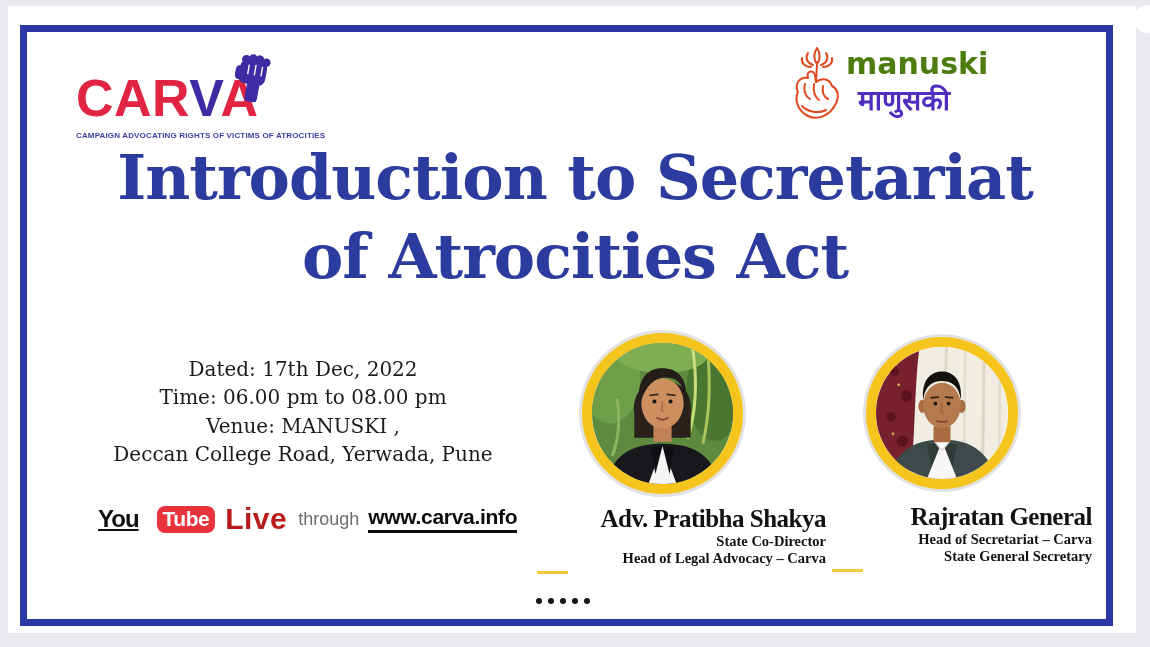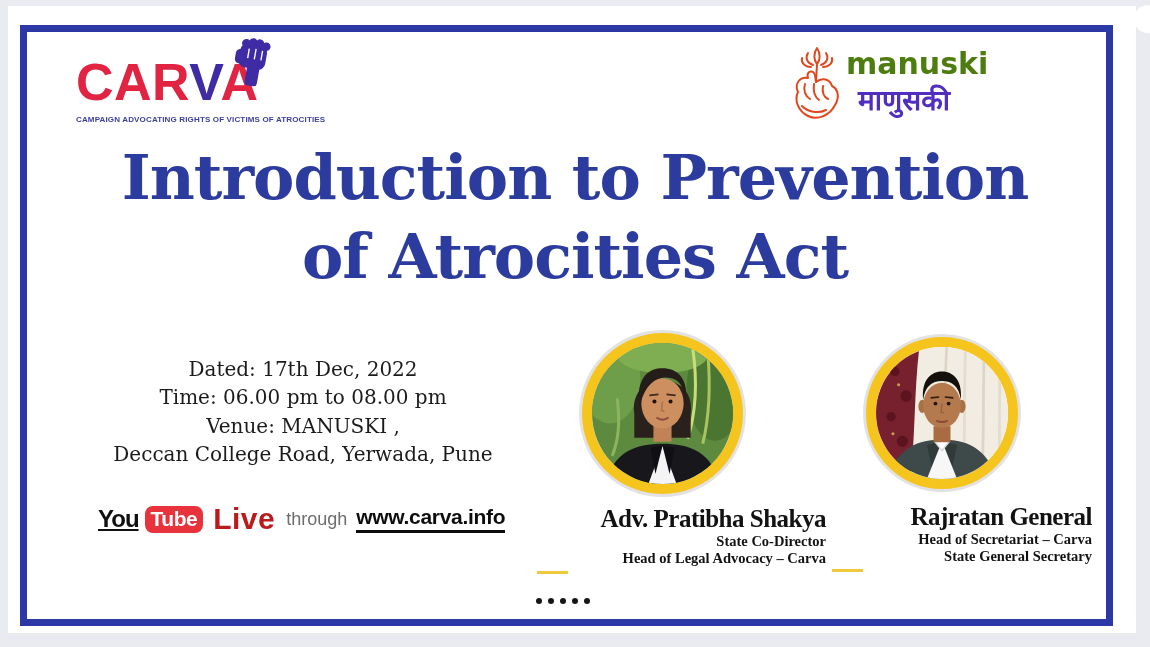--- a/index.html
+++ b/index.html
@@ -3,21 +3,21 @@
 <meta charset="utf-8">
 <style>
   * { margin:0; padding:0; box-sizing:border-box; }
   body { font-family:"Liberation Sans", sans-serif; }
   .page { position:relative; width:1150px; height:647px; background:#e9ebf0; overflow:hidden; }
   .card { position:absolute; left:8px; top:6px; width:1128px; height:627px; background:#ffffff; }
   .frame { position:absolute; left:20px; top:25px; width:1093px; height:601px; border:7px solid #2b38a6; }
 
   
   .carva { position:absolute; left:76px; top:56px; width:250px; }
-  .carva-word { position:relative; font-size:52px; font-weight:800; line-height:1; letter-spacing:0.5px; color:#e02442; font-family:"Liberation Sans",sans-serif; }
+  .carva-word { position:relative; font-size:52px; font-weight:800; line-height:1; letter-spacing:0.5px; color:#e02442; font-family:"Liberation Sans",sans-serif;margin-top:16px; }
   .carva-word .v { color:#3f2ba3; }
   .carva-fist { position:absolute; left:157px; top:-20px; width:40px; height:50px; transform:rotate(10deg); }
   .carva-tagline { margin-top:7px; font-size:8px; font-weight:700; letter-spacing:0.15px; color:#3c3f9f; white-space:nowrap; }
 
   
   .manuski { position:absolute; left:788px; top:40px; width:215px; height:92px; }
   .manuski-hand { position:absolute; left:0; top:4px; }
   .manuski-latin { position:absolute; left:58px; top:6px; font-size:30px; font-weight:700; color:#4d7c0f; font-family:"DejaVu Sans",sans-serif; }
   .manuski-dev { position:absolute; left:70px; top:40px; font-size:28px; font-weight:700; color:#4f2ec0; font-family:"DejaVu Sans",sans-serif; }
 
@@ -26,21 +26,21 @@
            font-family:"DejaVu Serif",serif; font-weight:700; font-size:62px; line-height:1.28;
            color:#2c3b9e; letter-spacing:-1px; }
 
   
   .details { position:absolute; left:88px; top:355px; width:430px; text-align:center;
              font-family:"DejaVu Serif",serif; font-size:20px; line-height:1.42; color:#1b1b1b; }
 
   
   .yt-row { position:absolute; left:98px; top:500px; display:flex; align-items:center; height:38px; }
   .yt-you { font-size:24px; font-weight:800; letter-spacing:-1px; color:#101010;text-decoration:underline; }
-  .yt-tube { margin-left:6px; background:#e8323c; color:#fff; font-size:21px; font-weight:800;
+  .yt-tube { margin-left:18px; background:#e8323c; color:#fff; font-size:21px; font-weight:800;
              padding:2px 6px 4px; border-radius:8px; letter-spacing:-0.5px; line-height:1; }
   .yt-live { margin-left:10px; font-size:30px; font-weight:700; color:#b91c1c; letter-spacing:0.5px; }
   .yt-through { margin-left:11px; font-size:18px; color:#6d6d6d; }
   .yt-url { margin-left:9px; font-size:21px; font-weight:700; color:#0d0d0d;
             border-bottom:3px solid #0d0d0d; padding-bottom:1px; letter-spacing:-0.3px; }
 
   
   .photo { position:absolute; border-radius:50%; overflow:hidden; border:10px solid #f5c51d;
            box-shadow:0 0 0 3px #e2e2e2; background:#fff; }
   .photo.p-left  { left:582px; top:333px; width:161px; height:161px; }
@@ -105,21 +105,21 @@
         <path d="M26,40 C25,47 27,53 31,56"></path>
         <path d="M35,42 C34,48 36,53 40,55"></path>
         <path d="M14,62 C20,68 30,70 38,66"></path>
       </g>
     </svg>
     <div class="manuski-latin">manuski</div>
     <div class="manuski-dev">माणुसकी</div>
   </div>
 
   <div class="title">
-    <div>Introduction to Prevention</div>
+    <div>Introduction to Secretariat</div>
     <div>of Atrocities Act</div>
   </div>
 
   <div class="details">
     <div>Dated: 17th Dec, 2022</div>
     <div>Time: 06.00 pm to 08.00 pm</div>
     <div>Venue:  MANUSKI ,</div>
     <div>Deccan College Road, Yerwada, Pune</div>
   </div>
 

